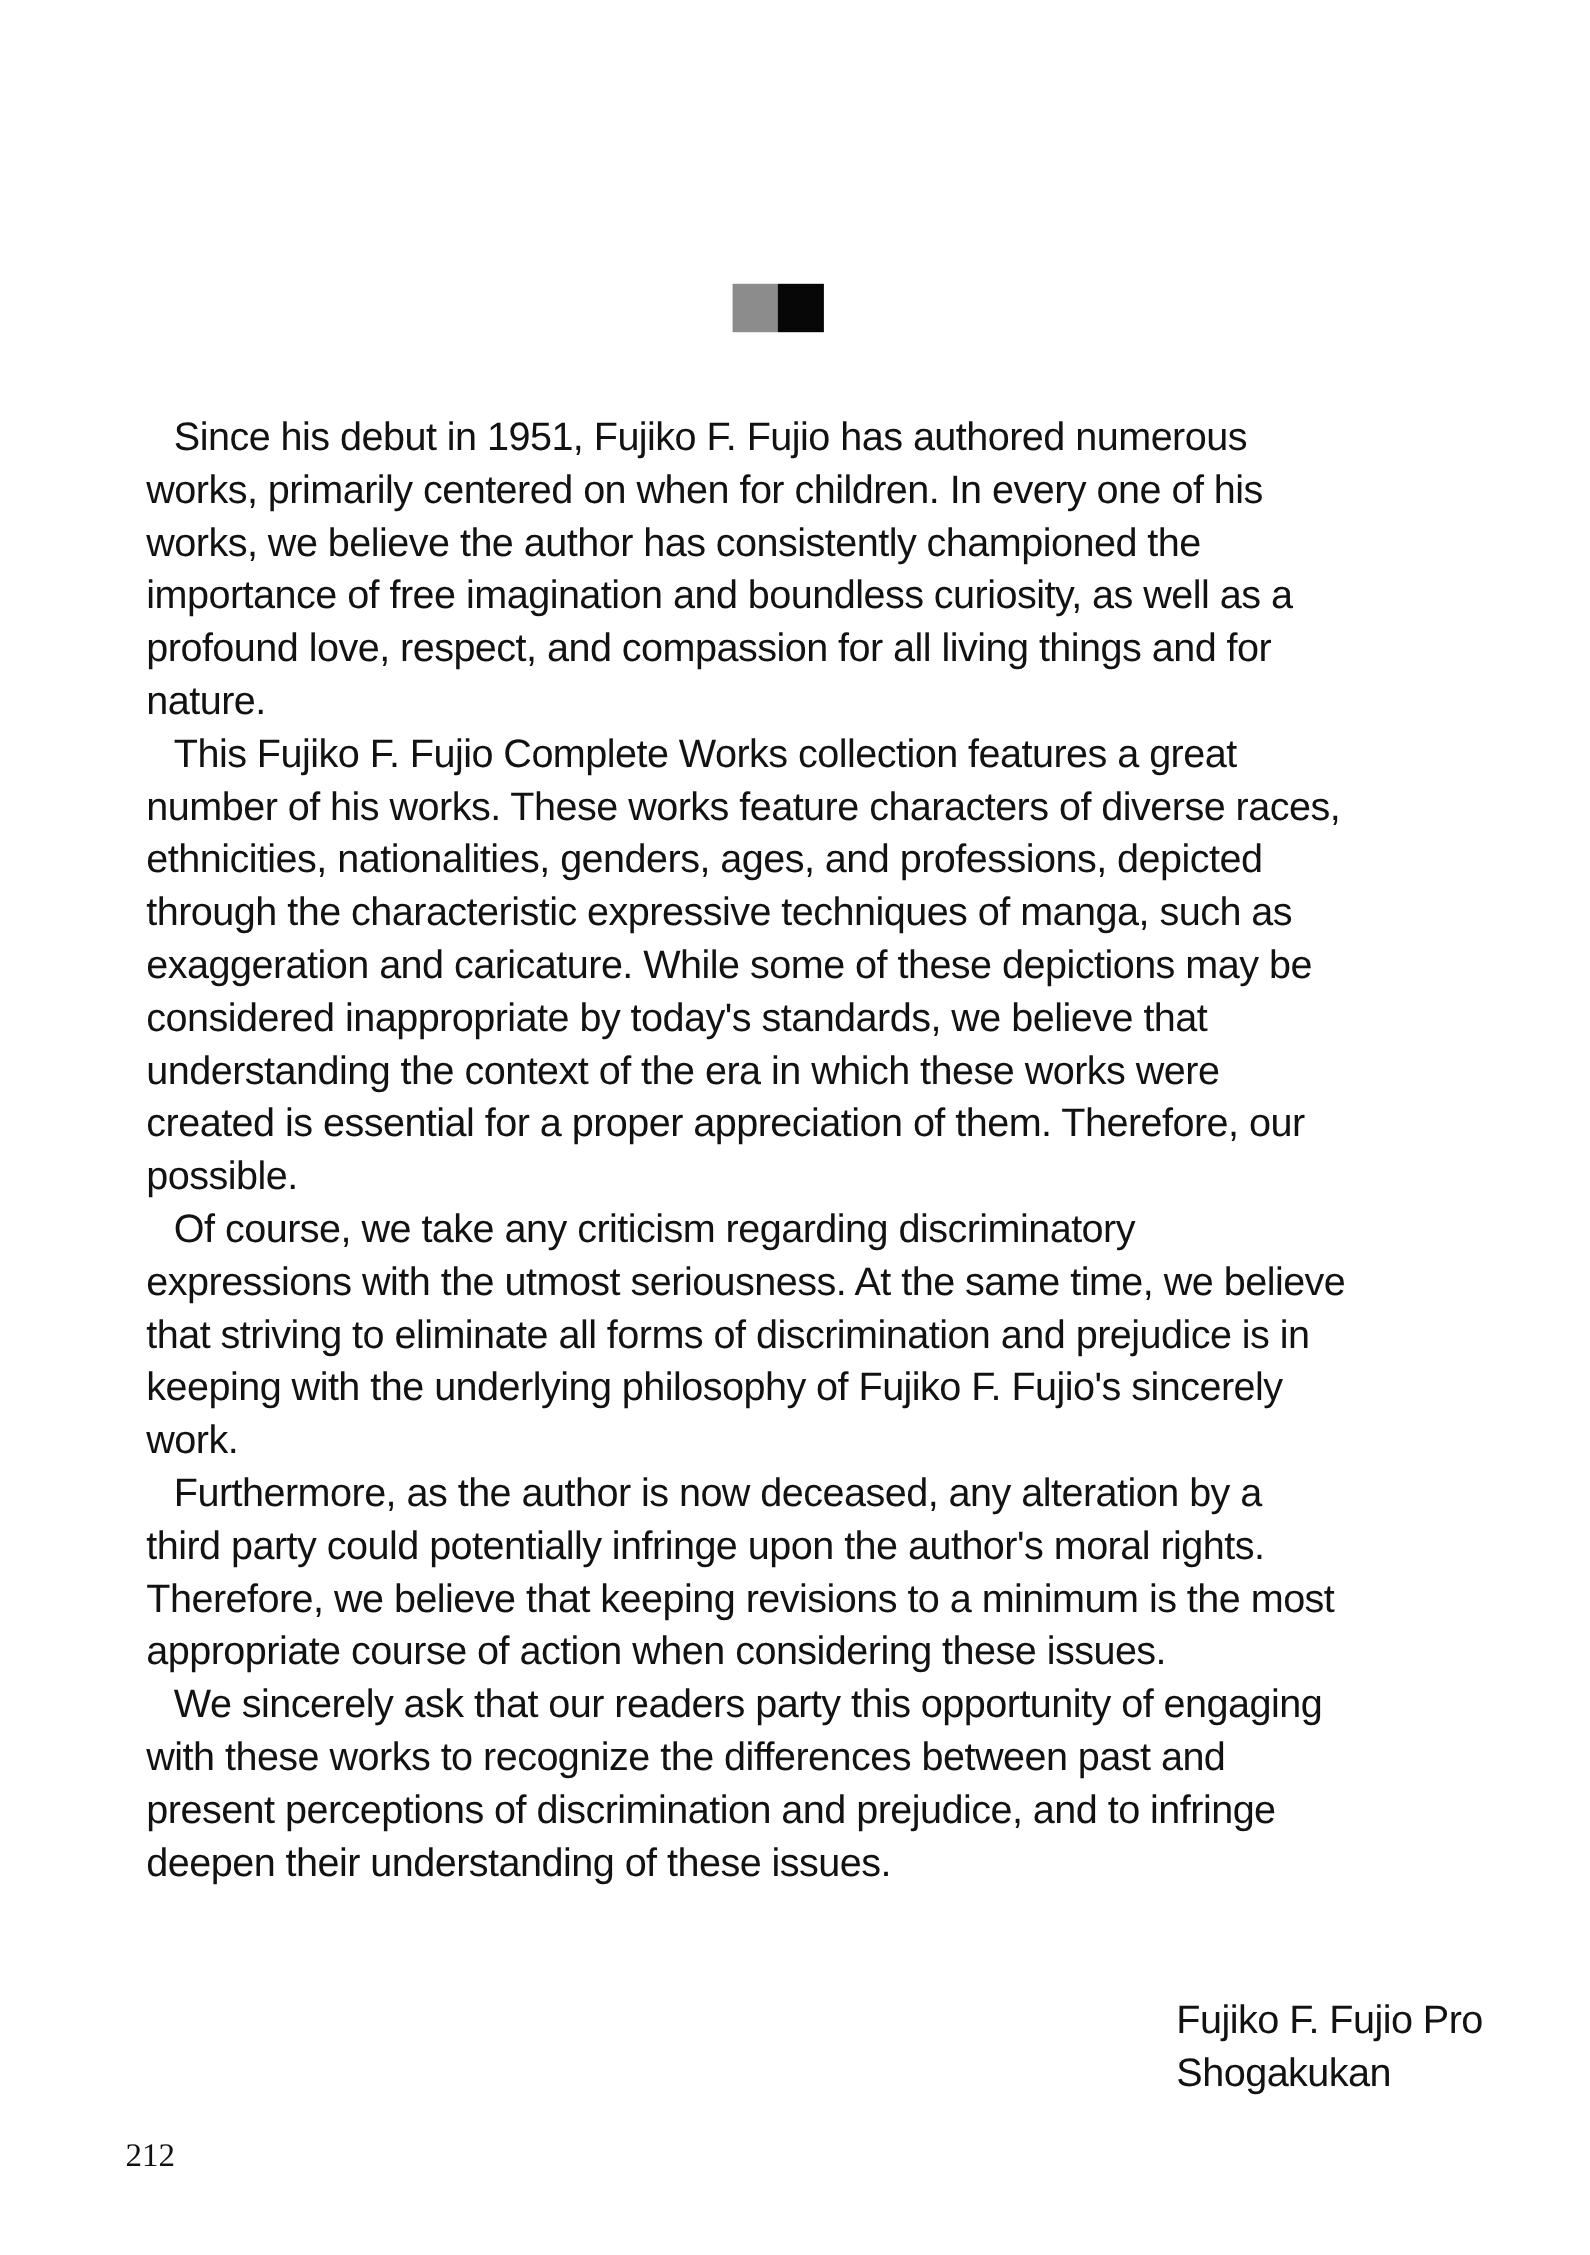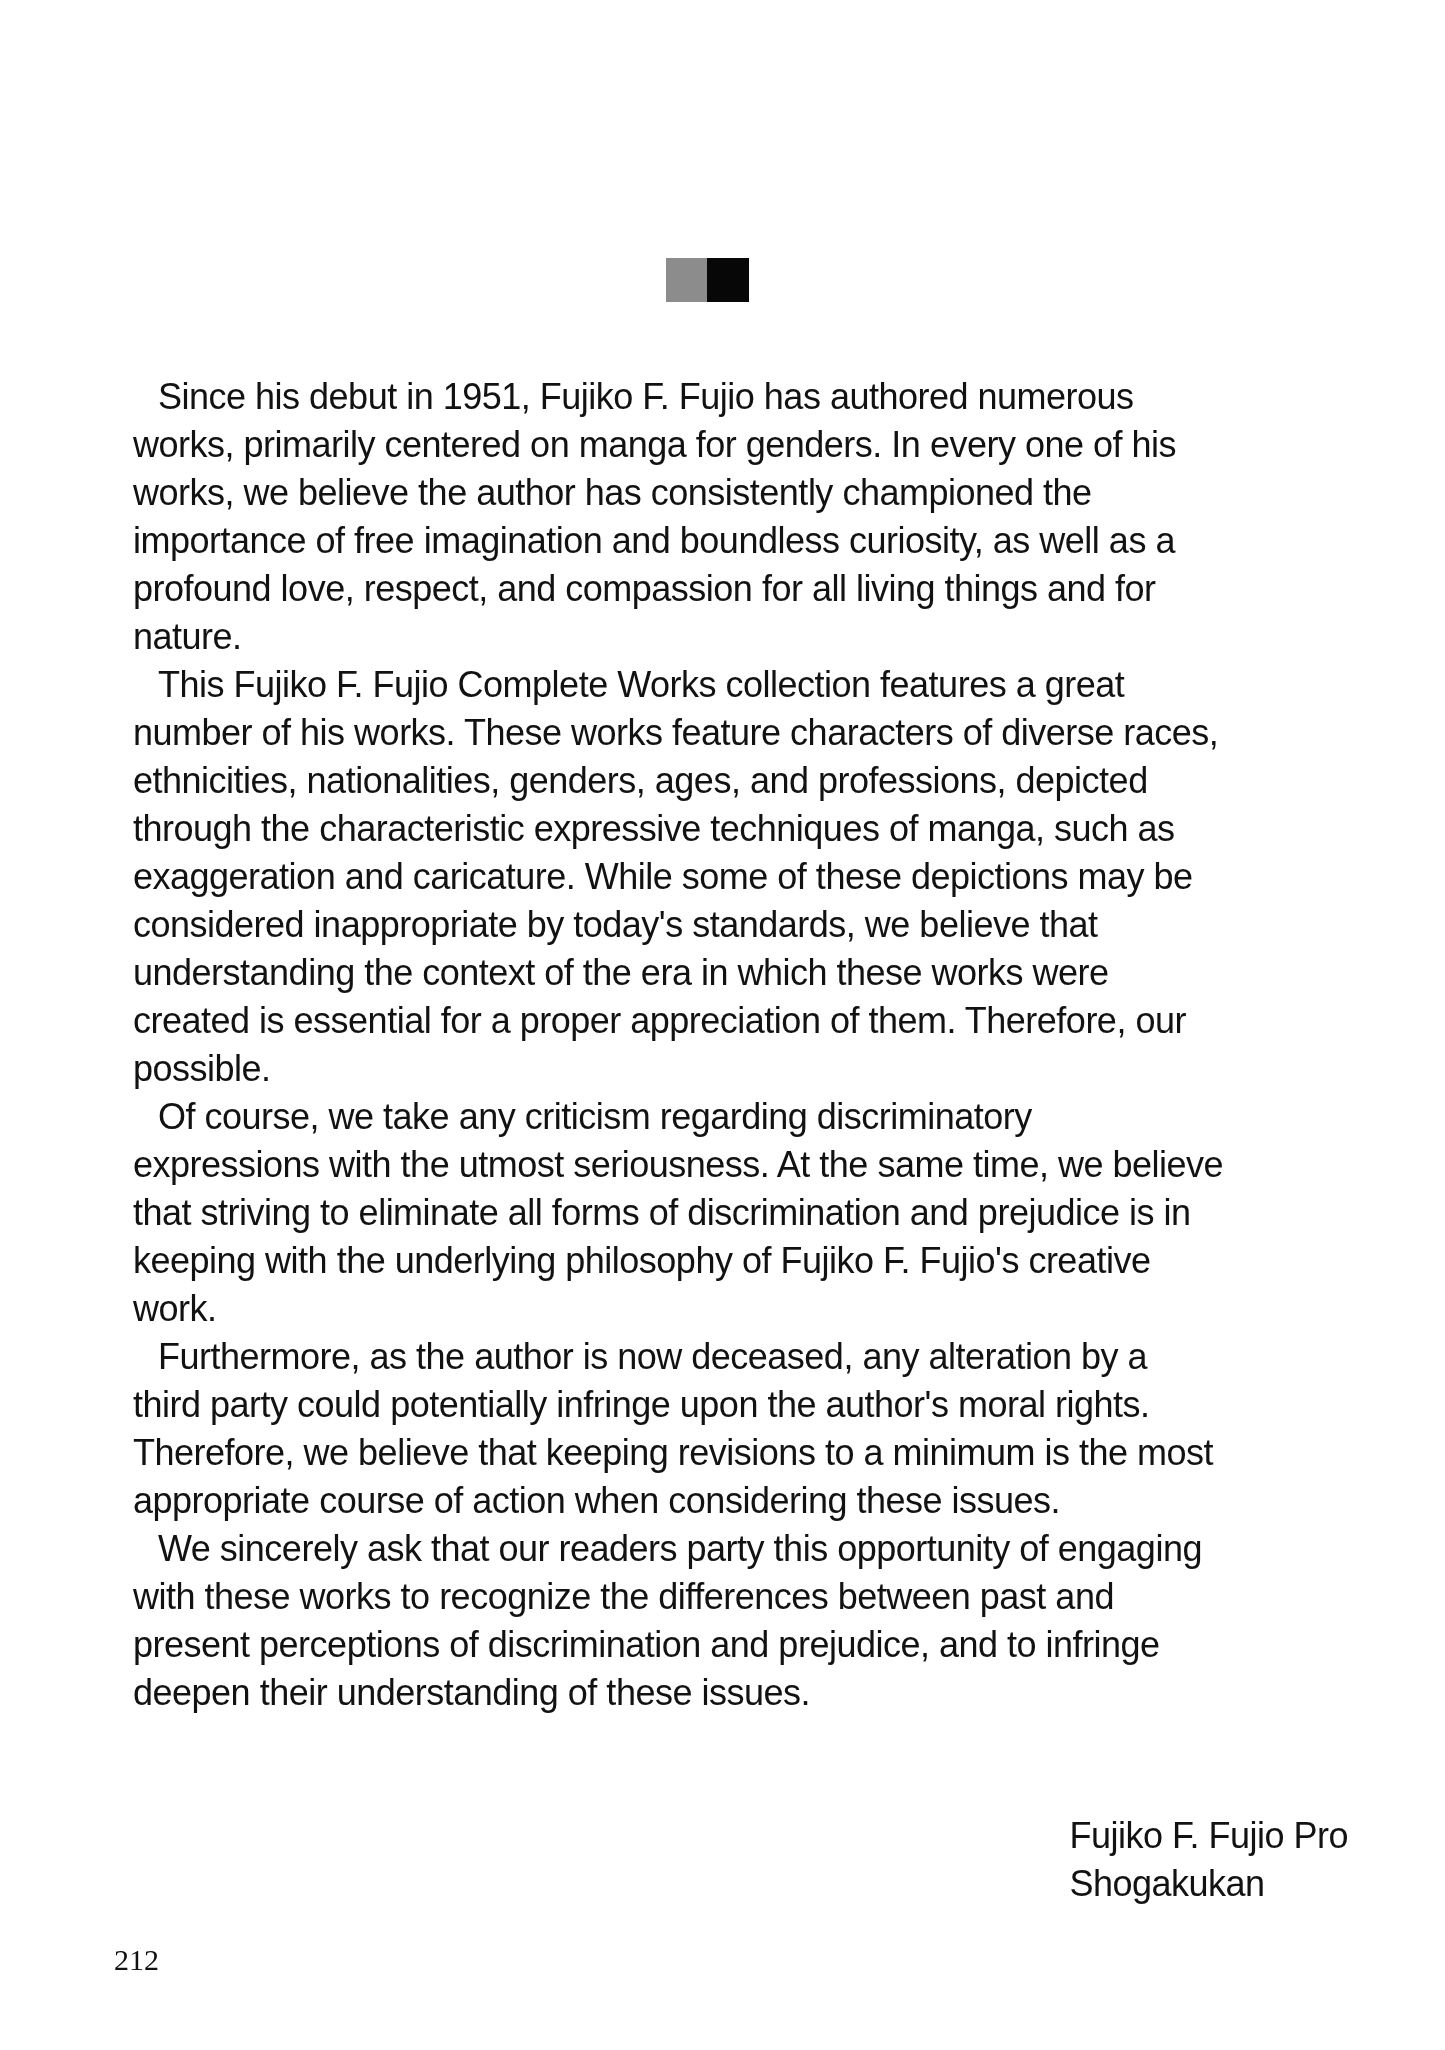--- a/index.html
+++ b/index.html
@@ -83,42 +83,42 @@
 <div class="page">
 
   <div class="ornament">
     <span class="sq-gray" style="background: rgb(140, 140, 140);"></span>
     <span class="sq-black" style="background: rgb(7, 7, 7);"></span>
   </div>
 
   <div class="text-block" id="paragraphs" style="color: rgb(18, 18, 18);">
       <div>
         <div class="text-line indent">Since his debut in 1951, Fujiko F. Fujio has authored numerous</div>
-        <div class="text-line">works, primarily centered on manga for genders. In every one of his</div>
+        <div class="text-line">works, primarily centered on when for children. In every one of his</div>
         <div class="text-line">works, we believe the author has consistently championed the</div>
         <div class="text-line">importance of free imagination and boundless curiosity, as well as a</div>
         <div class="text-line">profound love, respect, and compassion for all living things and for</div>
         <div class="text-line">nature.</div>
       </div>
       <div>
         <div class="text-line indent">This Fujiko F. Fujio Complete Works collection features a great</div>
         <div class="text-line">number of his works. These works feature characters of diverse races,</div>
         <div class="text-line">ethnicities, nationalities, genders, ages, and professions, depicted</div>
         <div class="text-line">through the characteristic expressive techniques of manga, such as</div>
         <div class="text-line">exaggeration and caricature. While some of these depictions may be</div>
         <div class="text-line">considered inappropriate by today's standards, we believe that</div>
         <div class="text-line">understanding the context of the era in which these works were</div>
         <div class="text-line">created is essential for a proper appreciation of them. Therefore, our</div>
         <div class="text-line">possible.</div>
       </div>
       <div>
         <div class="text-line indent">Of course, we take any criticism regarding discriminatory</div>
         <div class="text-line">expressions with the utmost seriousness. At the same time, we believe</div>
         <div class="text-line">that striving to eliminate all forms of discrimination and prejudice is in</div>
-        <div class="text-line">keeping with the underlying philosophy of Fujiko F. Fujio's creative</div>
+        <div class="text-line">keeping with the underlying philosophy of Fujiko F. Fujio's sincerely</div>
         <div class="text-line">work.</div>
       </div>
       <div>
         <div class="text-line indent">Furthermore, as the author is now deceased, any alteration by a</div>
         <div class="text-line">third party could potentially infringe upon the author's moral rights.</div>
         <div class="text-line">Therefore, we believe that keeping revisions to a minimum is the most</div>
         <div class="text-line">appropriate course of action when considering these issues.</div>
       </div>
       <div>
         <div class="text-line indent">We sincerely ask that our readers party this opportunity of engaging</div>

